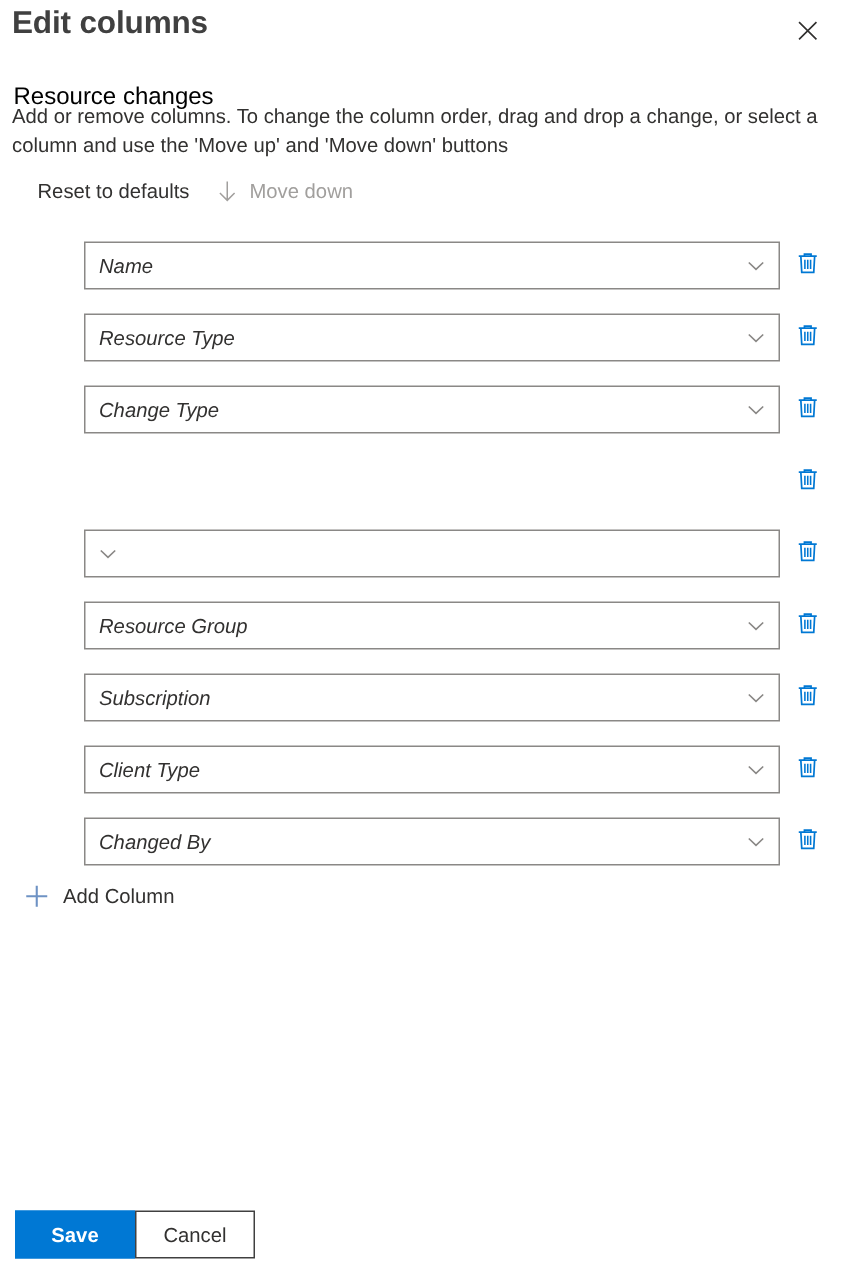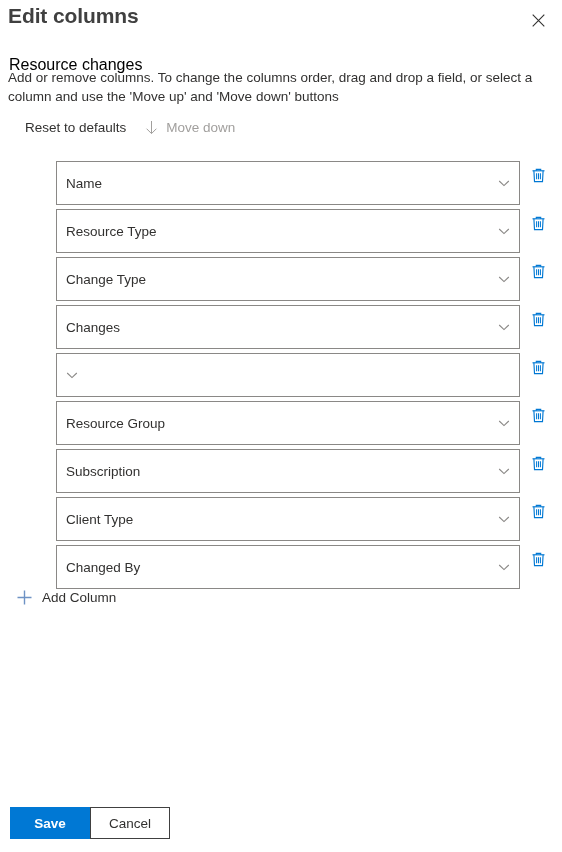--- a/index.html
+++ b/index.html
@@ -65,25 +65,26 @@
 
   
   .rows { position: absolute; left: 0; top: 161px; width: 562px; }
   .row {
     position: relative;
     height: 32px;
     margin-bottom: 16px;
   }
   .combo {
     position: absolute; left: 56px; top: 0;
-    width: 464px; height: 44px;
+    width: 464px; height: 32px;
     border: 1px solid #8a8886;
     background: #ffffff;
     display: flex; align-items: center;
     cursor: pointer;
+    font-style: italic;
   }
   .combo-label {
     flex: 1;
     padding-left: 9px;
     font-size: 13.5px;
     color: #323130;
     overflow: hidden; white-space: nowrap; text-overflow: ellipsis;
   }
   .combo-chevron {
     width: 30px; height: 30px;
@@ -141,21 +142,21 @@
     <div class="subtitle">Resource changes</div>
     <button class="close-btn">
       <span>
         <svg width="13" height="13" viewBox="0 0 13 13">
           <path d="M0.7 0.7 L12.3 12.3 M12.3 0.7 L0.7 12.3" stroke="#323130" stroke-width="1.1" fill="none"></path>
         </svg>
       </span>
     </button>
   </div>
 
-  <div class="description">Add or remove columns. To change the columns order, drag and drop a field, or select a column and use the 'Move up' and 'Move down' buttons</div>
+  <div class="description">Add or remove columns. To change the column order, drag and drop a change, or select a column and use the 'Move up' and 'Move down' buttons</div>
 
   <div class="cmdbar">
     <button class="cmd">
       <span>Reset to defaults</span>
     </button>
     <button class="cmd disabled">
       <span class="ic">
         <svg width="15" height="15" viewBox="0 0 15 15">
           <path d="M7.5 1 L7.5 13.4 M2.6 8.7 L7.5 13.6 L12.4 8.7" stroke="#a19f9d" stroke-width="1" fill="none"></path>
         </svg>
@@ -223,28 +224,20 @@
             <path d="M2.5 3.8 H14.5" stroke="#0078d4" stroke-width="1.15" fill="none"></path>
             <path d="M6.3 3.8 V2.4 H10.7 V3.8" stroke="#0078d4" stroke-width="1.15" fill="none"></path>
             <path d="M3.9 3.8 L4.5 14.6 H12.5 L13.1 3.8" stroke="#0078d4" stroke-width="1.15" fill="none"></path>
             <path d="M6.6 6.2 V12.3 M8.5 6.2 V12.3 M10.4 6.2 V12.3" stroke="#0078d4" stroke-width="1.05" fill="none"></path>
           </svg>
         </span>
       </button>
     </div>
 
     <div class="row">
-      <div class="combo">
-        <span class="combo-label">Changes</span>
-        <span class="combo-chevron">
-          <svg width="12" height="12" viewBox="0 0 12 12">
-              <path d="M1.2 4 L6 8.6 L10.8 4" stroke="#8a8886" stroke-width="1.1" fill="none"></path>
-            </svg>
-        </span>
-      </div>
       <button class="delete-btn">
         <span>
           <svg width="17" height="17" viewBox="0 0 17 17">
             <path d="M2.5 3.8 H14.5" stroke="#0078d4" stroke-width="1.15" fill="none"></path>
             <path d="M6.3 3.8 V2.4 H10.7 V3.8" stroke="#0078d4" stroke-width="1.15" fill="none"></path>
             <path d="M3.9 3.8 L4.5 14.6 H12.5 L13.1 3.8" stroke="#0078d4" stroke-width="1.15" fill="none"></path>
             <path d="M6.6 6.2 V12.3 M8.5 6.2 V12.3 M10.4 6.2 V12.3" stroke="#0078d4" stroke-width="1.05" fill="none"></path>
           </svg>
         </span>
       </button>

